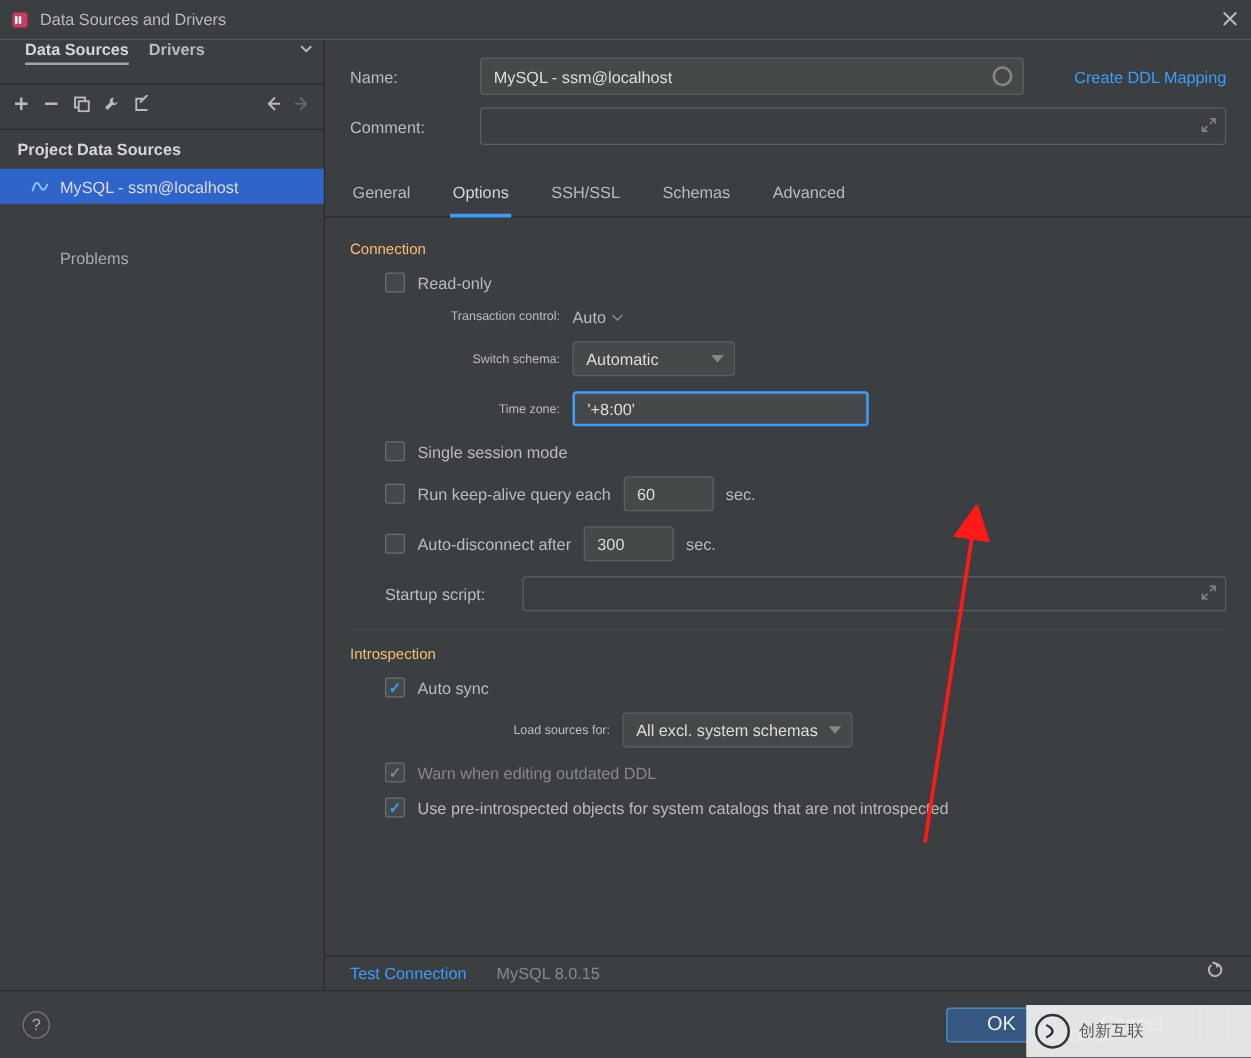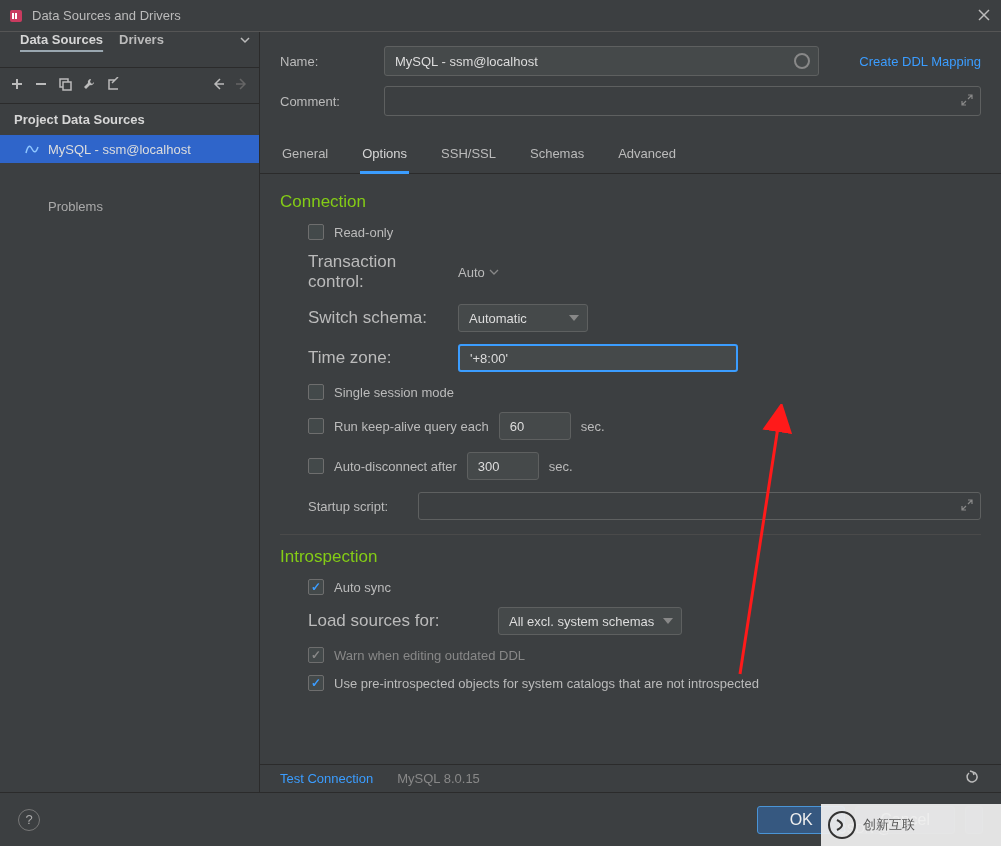--- a/index.html
+++ b/index.html
@@ -26,32 +26,32 @@
   .form-row .lbl { width: 80px; font-size: 13px; color: #bbbbbb; }
   .name-input { flex: 1; height: 30px; background: #45494a; border: 1px solid #5e6060; border-radius: 3px; padding: 0 10px; color: #ddd; font-size: 13px; display: flex; align-items: center; position: relative; }
   .name-input .color-circle { position: absolute; right: 8px; width: 16px; height: 16px; border: 2px solid #888; border-radius: 50%; }
   .ddl-link { margin-left: 16px; color: #3b9dff; font-size: 13px; cursor: pointer; }
   .comment-input { flex: 1; height: 30px; background: #3c3f41; border: 1px solid #5e6060; border-radius: 3px; position: relative; }
   .comment-input .exp { position: absolute; right: 6px; top: 6px; }
   .tabs { display: flex; gap: 30px; padding: 4px 20px 0 20px; border-bottom: 1px solid #2b2b2b; }
   .tabs .t { font-size: 13px; padding: 6px 2px 10px 2px; cursor: pointer; color: #bbbbbb; }
   .tabs .t.active { color: #d6d6d6; border-bottom: 3px solid #3b9dff; margin-bottom: -1px; }
   .content { padding: 14px 20px; overflow: hidden; flex: 1; position: relative; }
-  .group-title { font-size: 17px; color: #84cc16; margin: 4px 0 12px 0; }
+  .group-title { font-size: 12px; color: #fdba74; margin: 4px 0 12px 0; }
   .opt-row { display: flex; align-items: center; margin-bottom: 12px; padding-left: 28px; font-size: 13px; color: #bbbbbb; gap: 10px; }
   .checkbox { width: 16px; height: 16px; border: 1px solid #6e6e6e; border-radius: 2px; background: #43494a; display: inline-flex; align-items: center; justify-content: center; cursor: pointer; flex-shrink: 0; }
   .checkbox.checked::after { content: "✓"; color: #3b9dff; font-size: 12px; font-weight: bold; }
   .checkbox.checked-grey::after { content: "✓"; color: #888; font-size: 12px; font-weight: bold; }
-  .lbl2 { width: 140px; font-size: 17px; }
+  .lbl2 { width: 140px; font-size: 10px; text-align: right; }
   .dropdown { height: 28px; background: #45494a; border: 1px solid #5e6060; border-radius: 3px; padding: 0 26px 0 10px; color: #ddd; font-size: 13px; display: flex; align-items: center; position: relative; cursor: pointer; min-width: 130px; }
   .dropdown::after { content: ""; position: absolute; right: 8px; top: 50%; width: 0; height: 0; border-left: 5px solid transparent; border-right: 5px solid transparent; border-top: 6px solid #888; transform: translateY(-50%); }
   .dropdown-auto { display: inline-flex; align-items: center; gap: 4px; cursor: pointer; font-size: 13px; color: #bbbbbb; }
   .textinput { height: 28px; background: #45494a; border: 1px solid #5e6060; border-radius: 3px; padding: 0 10px; color: #ddd; font-size: 13px; display: flex; align-items: center; }
   .textinput.focused { border: 2px solid #3b9dff; }
-  .tz-input { width: 280px; }
+  .tz-input { width: 237px; }
   .small-input { width: 72px; }
   .startup-row { display: flex; align-items: center; gap: 10px; margin-bottom: 14px; padding-left: 28px; }
   .startup-input { flex: 1; height: 28px; background: #3c3f41; border: 1px solid #5e6060; border-radius: 3px; position: relative; }
   .startup-input .exp { position: absolute; right: 6px; top: 5px; }
   .hr { border: none; border-top: 1px solid #4a4a4a; margin: 12px 0; }
   .wide-dropdown { width: 184px; }
   .bottombar { height: 28px; border-top: 1px solid #2b2b2b; display: flex; align-items: center; padding: 0 20px; gap: 24px; }
   .test-link { color: #3b9dff; font-size: 13px; cursor: pointer; }
   .version { color: #888; font-size: 13px; }
   .reset-icon { margin-left: auto; cursor: pointer; }

